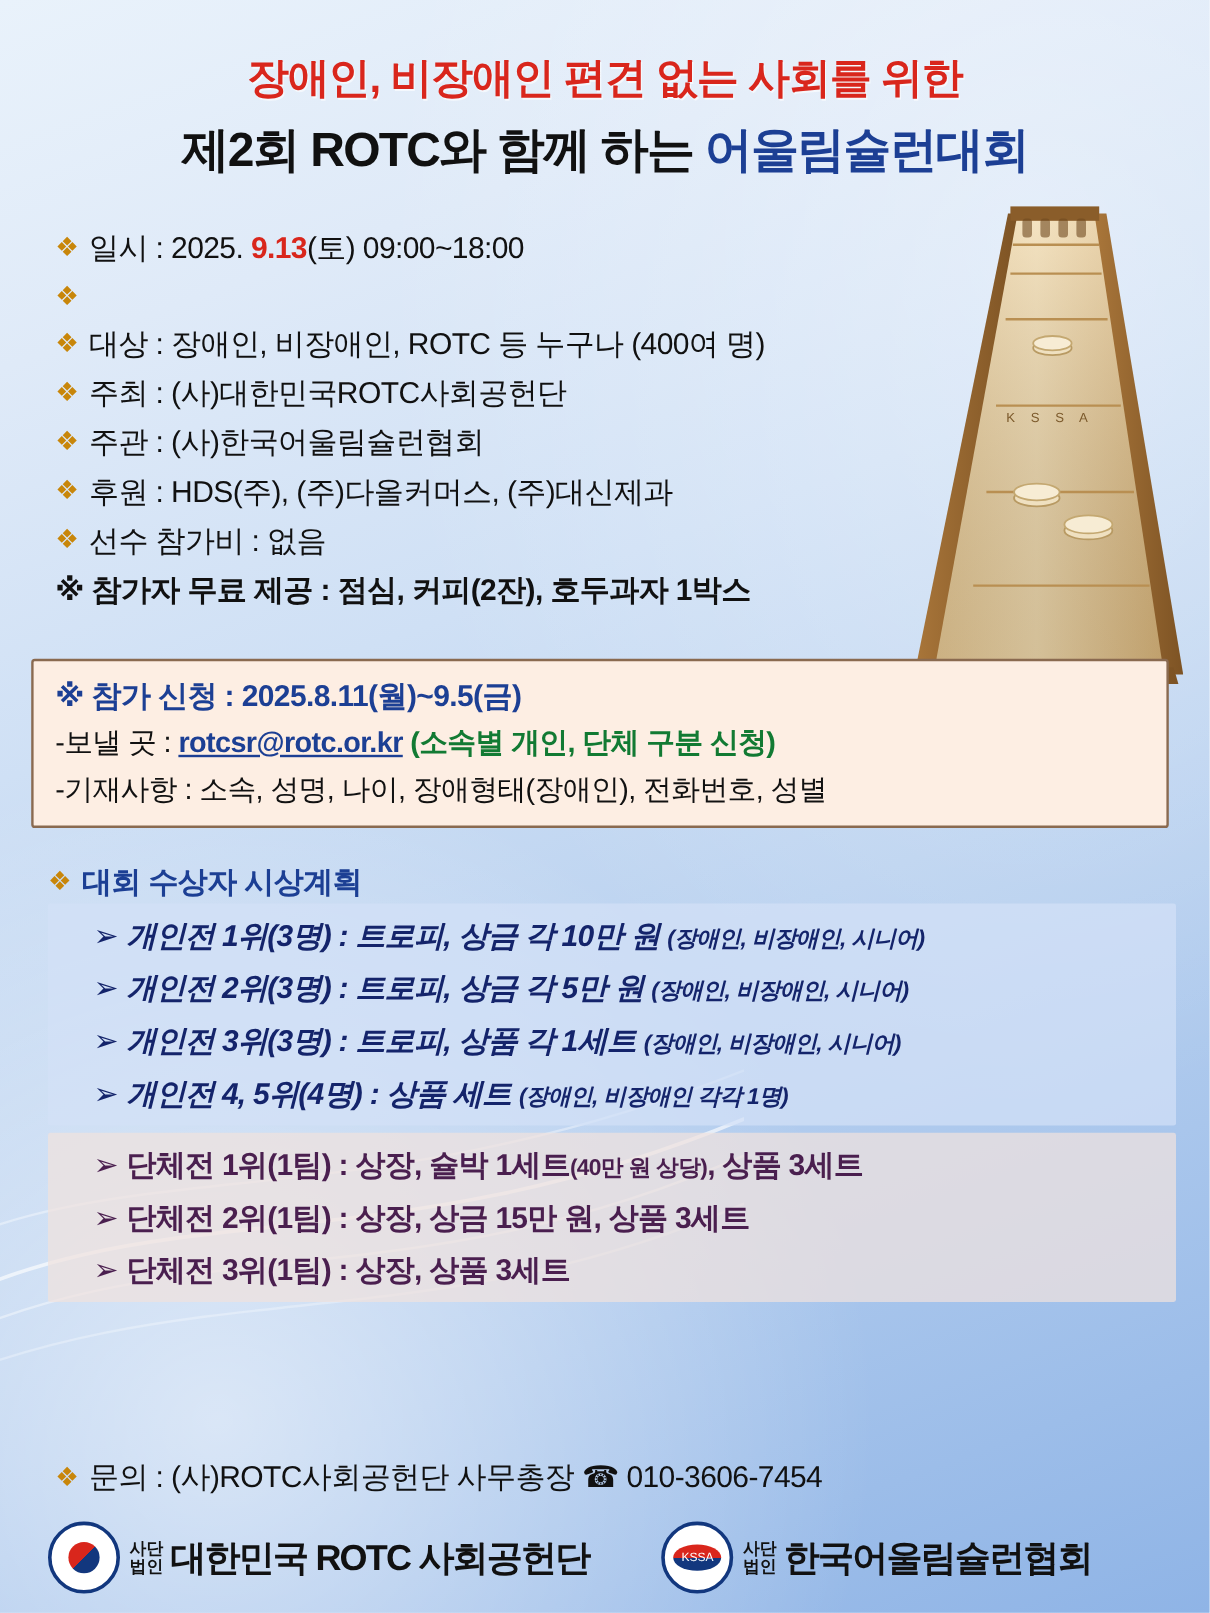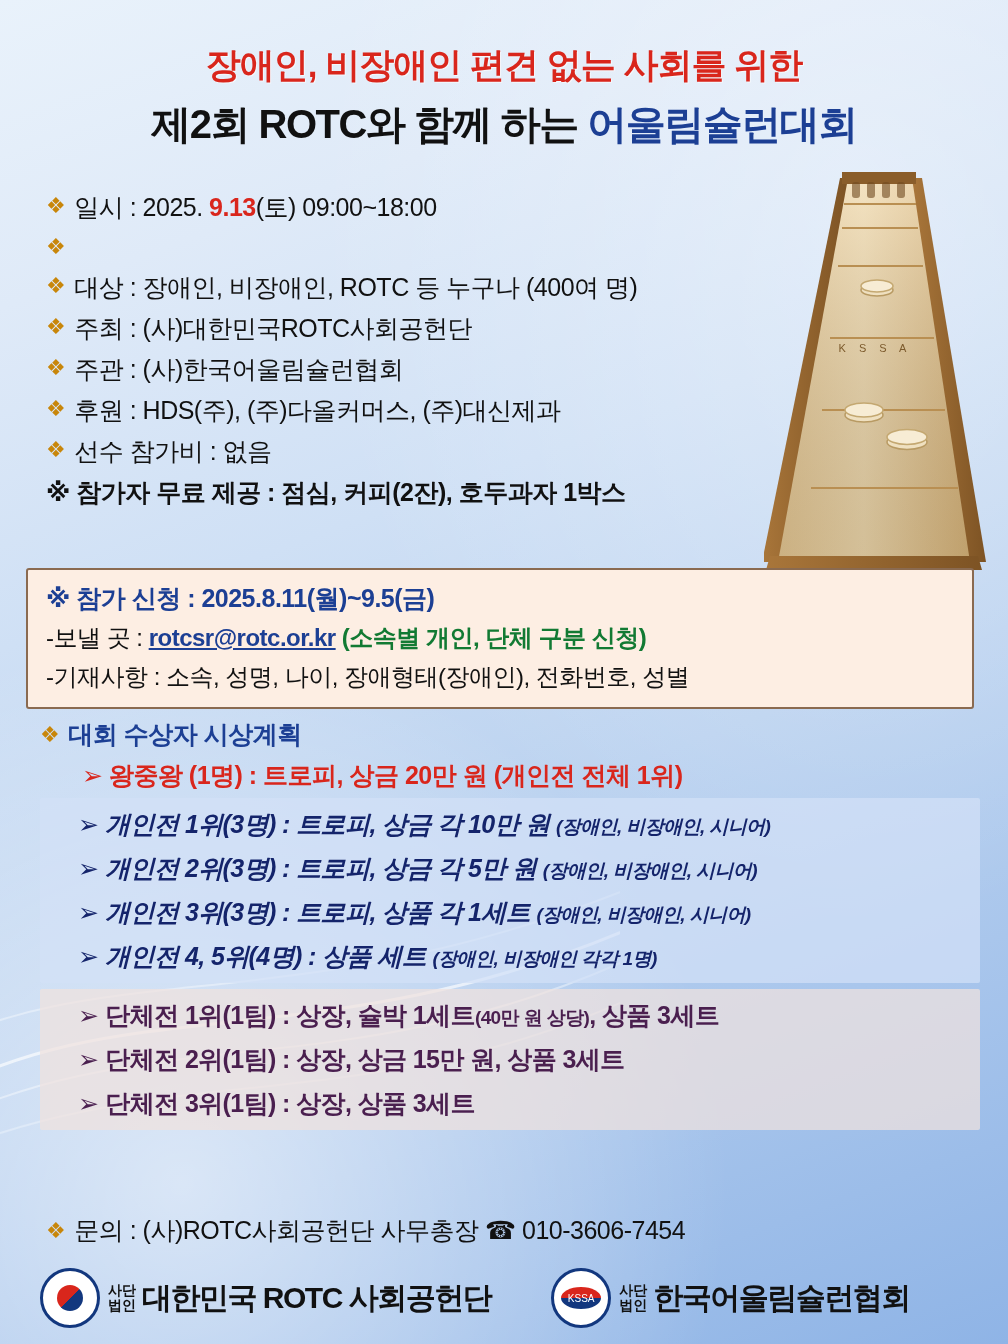--- a/index.html
+++ b/index.html
@@ -36,21 +36,21 @@
   .hl-red{color:#d9261c;font-weight:bold;}
   .hl-blue{color:#1c3f94;font-weight:bold;}
   .sm{font-size:21px;}
   .row-last{color:#1c3f94;font-weight:bold;}
 
   
   .board{position:absolute;right:22px;top:170px;width:222px;height:400px;}
 
   
   .applybox{
-    position:absolute;left:26px;top:568px;width:948px;
+    position:absolute;left:26px;top:549px;width:948px;
     background:#fdeee3;border:2px solid #8a6a50;border-radius:3px;
     padding:12px 18px 14px 18px;box-sizing:border-box;
   }
   .applybox .line1{font-size:25px;font-weight:bold;color:#1c3f94;letter-spacing:-.5px;}
   .applybox .line2{font-size:24px;margin-top:7px;color:#111;letter-spacing:-.5px;}
   .applybox .line3{font-size:24px;margin-top:7px;color:#111;letter-spacing:-.5px;}
   .mail{color:#1c3f94;text-decoration:underline;font-weight:bold;}
   .green{color:#127a33;font-weight:bold;}
 
   
@@ -216,21 +216,20 @@
     </div>
     <div class="line3">-기재사항 : 소속, 성명, 나이, 장애형태(장애인), 전화번호, 성별</div>
   </div>
 
   <div class="awards">
     <div class="awards-head">
       <span class="bullet">❖</span>
       <span>대회 수상자 시상계획</span>
     </div>
 
-    <div class="king">➢ 왕중왕 (1명) : 트로피, 상금 20만 원 (개인전 전체 1위)</div>
 
     <div class="grp grp-indiv">
       <div class="item">
         <span class="arrow">➢</span><span>개인전 1위(3명) : 트로피, 상금 각 10만 원 </span><span class="note">(장애인, 비장애인, 시니어)</span>
       </div>
       <div class="item">
         <span class="arrow">➢</span><span>개인전 2위(3명) : 트로피, 상금  각 5만 원 </span><span class="note">(장애인, 비장애인, 시니어)</span>
       </div>
       <div class="item">
         <span class="arrow">➢</span><span>개인전 3위(3명) : 트로피, 상품 각 1세트 </span><span class="note">(장애인, 비장애인, 시니어)</span>

